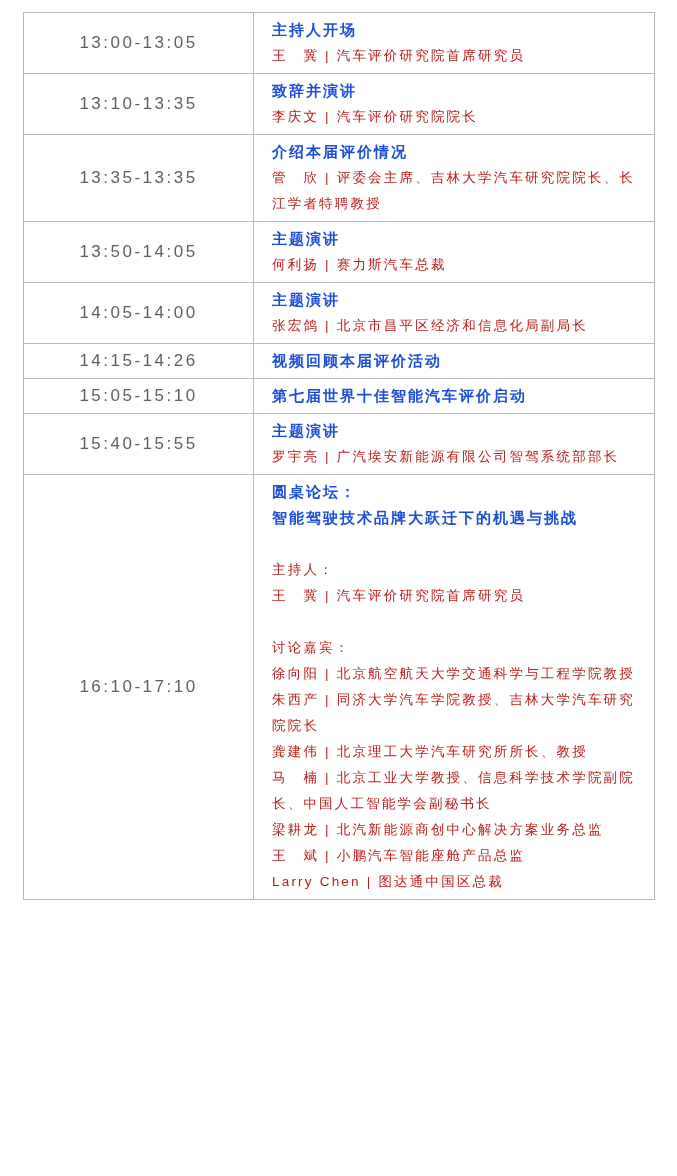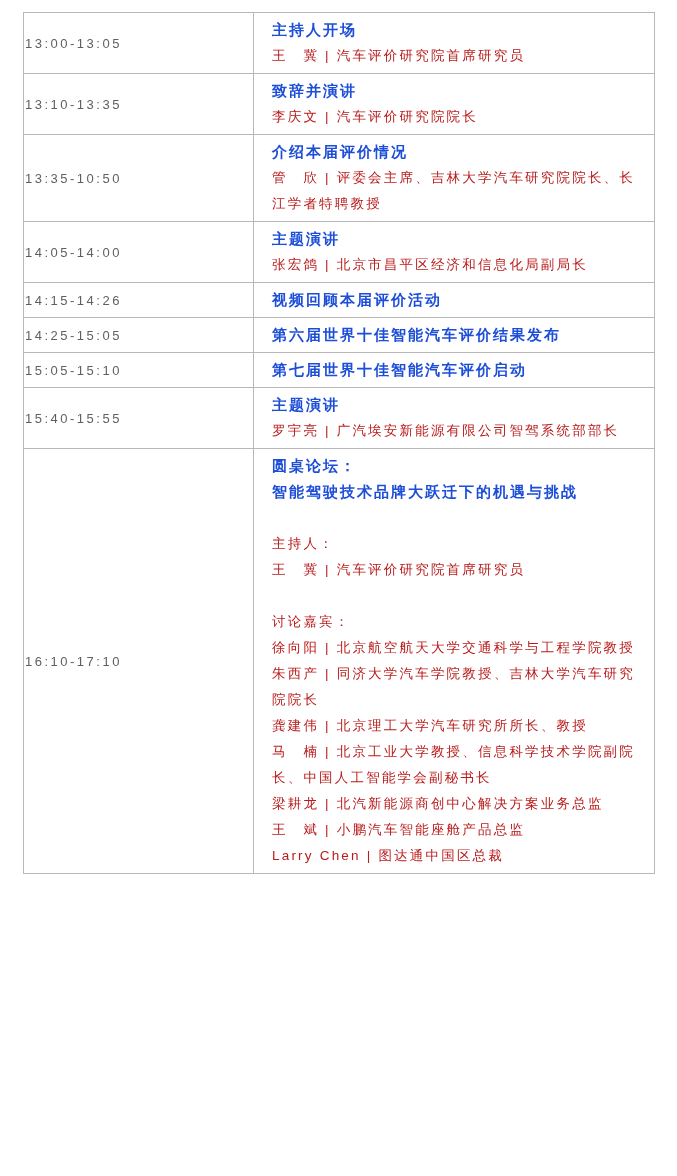--- a/index.html
+++ b/index.html
@@ -21,21 +21,22 @@
     table-layout: fixed;
     background: #ffffff;
   }
   td {
     border: 1px solid #b8b8b8;
     vertical-align: middle;
     box-sizing: border-box;
   }
   td.time-cell {
     width: 230px;
-    font-size: 13px;
+    text-align: center;
+    font-size: 17px;
     color: #5f5f5f;
     letter-spacing: 2.5px;
     white-space: nowrap;
   }
   td.content-cell {
     padding: 4px 18px;
   }
   .line {
     font-size: 13.5px;
     color: #b91c1c;
@@ -67,43 +68,44 @@
           </td>
         </tr>
         <tr>
           <td class="time-cell">13:10-13:35</td>
           <td class="content-cell">
             <div class="line bold">致辞并演讲</div>
             <div class="line">李庆文 | 汽车评价研究院院长</div>
           </td>
         </tr>
         <tr>
-          <td class="time-cell">13:35-10:50</td>
+          <td class="time-cell">13:35-13:35</td>
           <td class="content-cell">
             <div class="line bold">介绍本届评价情况</div>
             <div class="line">管　欣 | 评委会主席、吉林大学汽车研究院院长、长江学者特聘教授</div>
+          </td>
+        </tr>
+        <tr>
+          <td class="time-cell">13:50-14:05</td>
+          <td class="content-cell">
+            <div class="line bold">主题演讲</div>
+            <div class="line">何利扬 | 赛力斯汽车总裁</div>
           </td>
         </tr>
         <tr>
           <td class="time-cell">14:05-14:00</td>
           <td class="content-cell">
             <div class="line bold">主题演讲</div>
             <div class="line">张宏鸽 | 北京市昌平区经济和信息化局副局长</div>
           </td>
         </tr>
         <tr>
           <td class="time-cell">14:15-14:26</td>
           <td class="content-cell">
             <div class="line bold">视频回顾本届评价活动</div>
-          </td>
-        </tr>
-        <tr>
-          <td class="time-cell">14:25-15:05</td>
-          <td class="content-cell">
-            <div class="line bold">第六届世界十佳智能汽车评价结果发布</div>
           </td>
         </tr>
         <tr>
           <td class="time-cell">15:05-15:10</td>
           <td class="content-cell">
             <div class="line bold">第七届世界十佳智能汽车评价启动</div>
           </td>
         </tr>
         <tr>
           <td class="time-cell">15:40-15:55</td>

